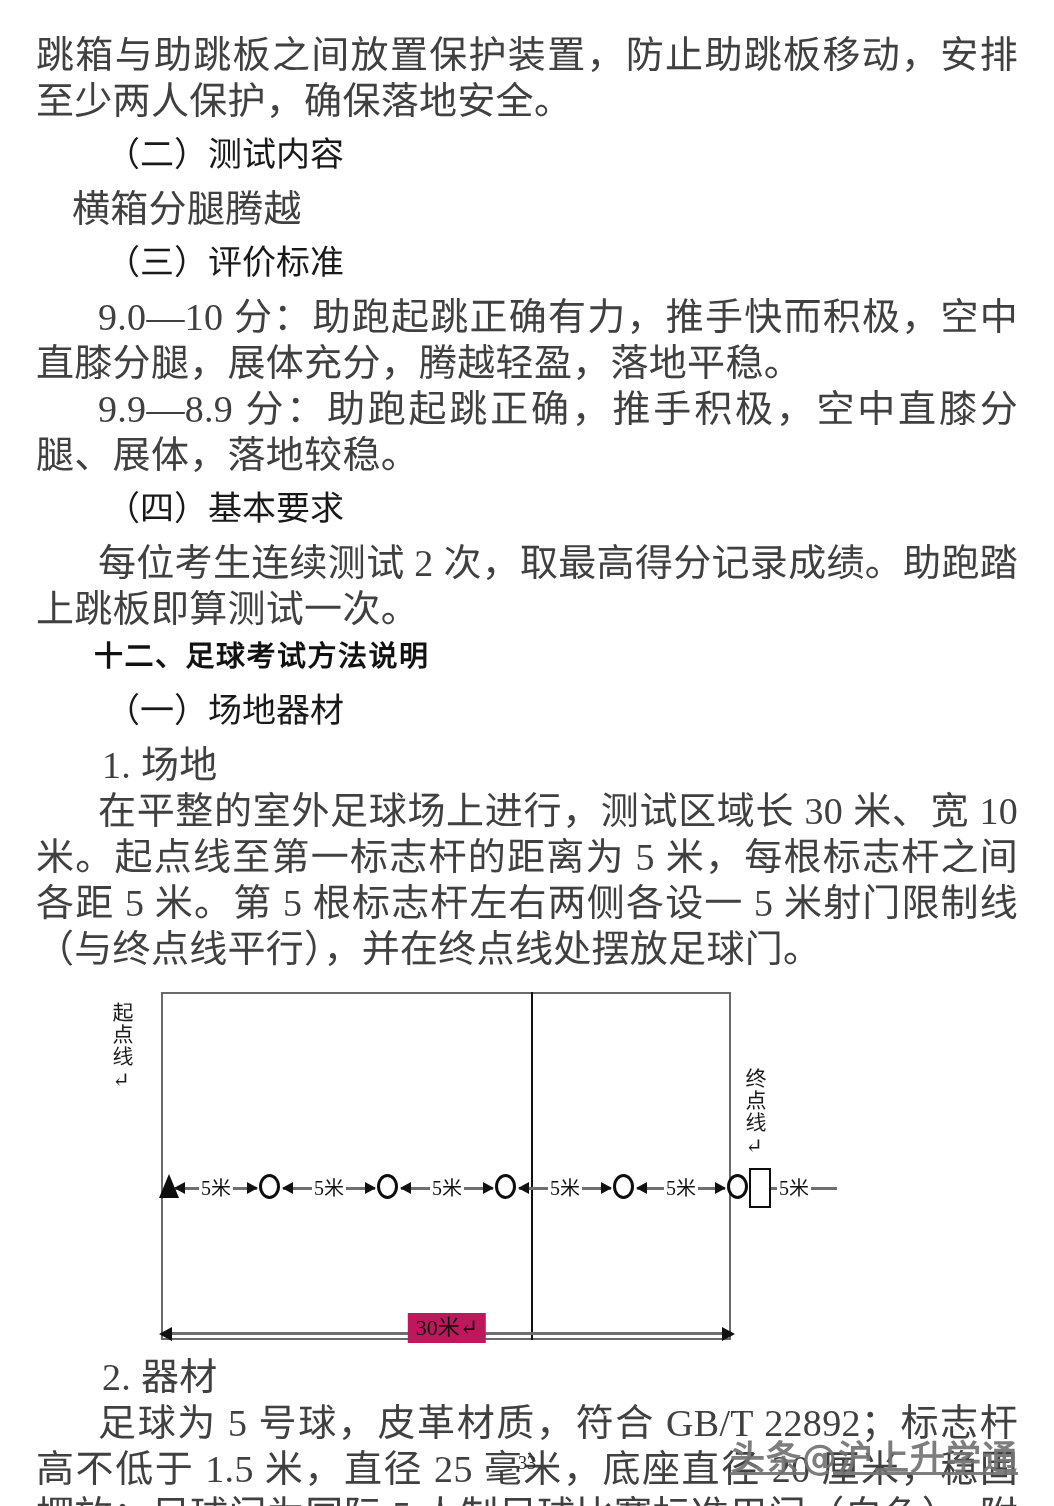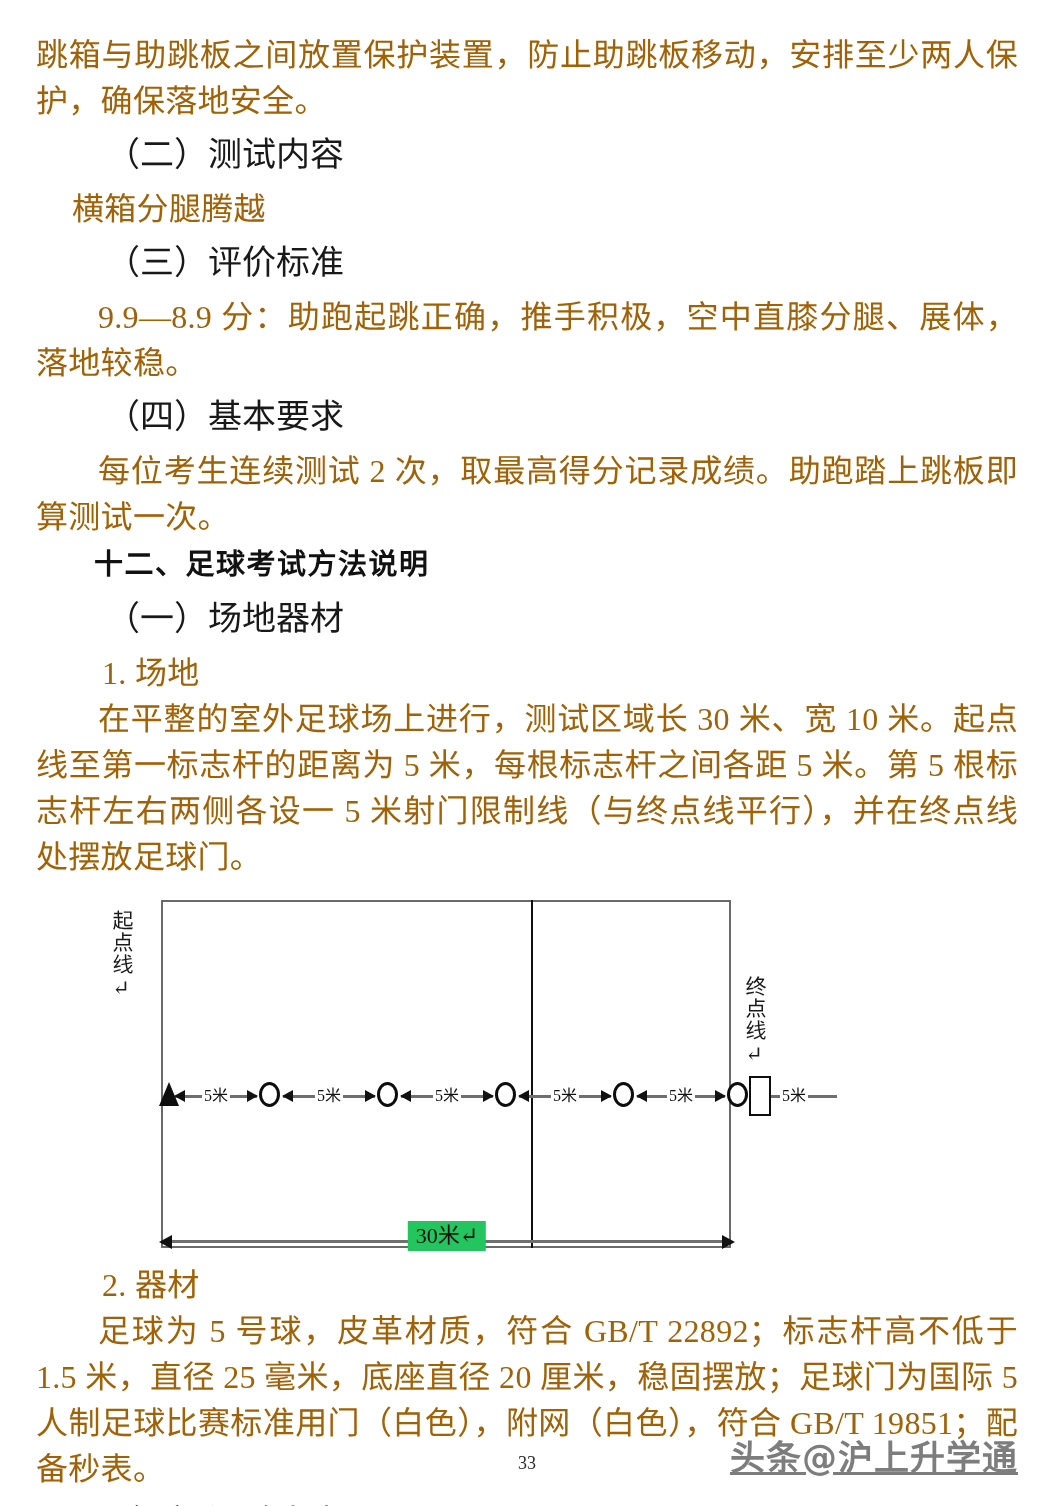--- a/index.html
+++ b/index.html
@@ -21,27 +21,27 @@
     box-sizing: border-box;
   }
   .content {
     position: absolute;
     left: 36px;
     top: 32px;
     width: 982px;
   }
   
   .para {
-    font-size: 32px;
+    font-size: 38px;
     line-height: 46px;
     letter-spacing: 0.3px;
     text-align: justify;
     text-justify: inter-ideograph;
     margin: 0;
-    color: #a16207;
+    color: #404040;
     white-space: pre-wrap;
   }
   .indent1 { text-indent: 0; }
   .indent2 { text-indent: 62px; }
   .indent-sm { text-indent: 36px; }
   .indent-item { text-indent: 66px; }
 
   .heading {
     font-family: "DejaVu Sans", "Liberation Sans", sans-serif;
     font-weight: bold;
@@ -123,21 +123,21 @@
     top: 9px;
     height: 2.5px;
     background: #6f6f6f;
   }
   .seg .dim-text {
     position: relative;
     z-index: 3;
     margin: 0 auto;
     background: #ffffff;
     padding: 0 2px;
-    font-size: 16px;
+    font-size: 20px;
     line-height: 20px;
     color: #111111;
     white-space: nowrap;
     font-family: "Liberation Serif", "DejaVu Serif", serif;
   }
   .arw {
     position: absolute;
     top: 4px;
     width: 0;
     height: 0;
@@ -205,21 +205,21 @@
     right: 6px;
     top: 27px;
     height: 2.5px;
     background: #6f6f6f;
   }
   .bottom-dim .dtext {
     position: absolute;
     left: 50%;
     top: 8px;
     transform: translateX(-50%);
-    background: #22c55e;
+    background: #be185d;
     padding: 0 8px;
     font-size: 22px;
     line-height: 30px;
     color: #111111;
     white-space: nowrap;
   }
   .bottom-dim .a-left {
     position: absolute;
     left: -2px;
     top: 22px;
@@ -269,20 +269,21 @@
   <div class="content">
 
     <p class="para indent1">跳箱与助跳板之间放置保护装置，防止助跳板移动，安排至少两人保护，确保落地安全。</p>
 
     <p class="subheading">（二）测试内容</p>
 
     <p class="para indent-sm">横箱分腿腾越</p>
 
     <p class="subheading">（三）评价标准</p>
 
+    <p class="para indent2">9.0—10 分：助跑起跳正确有力，推手快而积极，空中直膝分腿，展体充分，腾越轻盈，落地平稳。</p>
     <p class="para indent2">9.9—8.9 分：助跑起跳正确，推手积极，空中直膝分腿、展体，落地较稳。</p>
 
     <p class="subheading">（四）基本要求</p>
 
     <p class="para indent2">每位考生连续测试 2 次，取最高得分记录成绩。助跑踏上跳板即算测试一次。</p>
 
     <h2 class="heading">十二、足球考试方法说明</h2>
 
     <p class="subheading">（一）场地器材</p>
 

